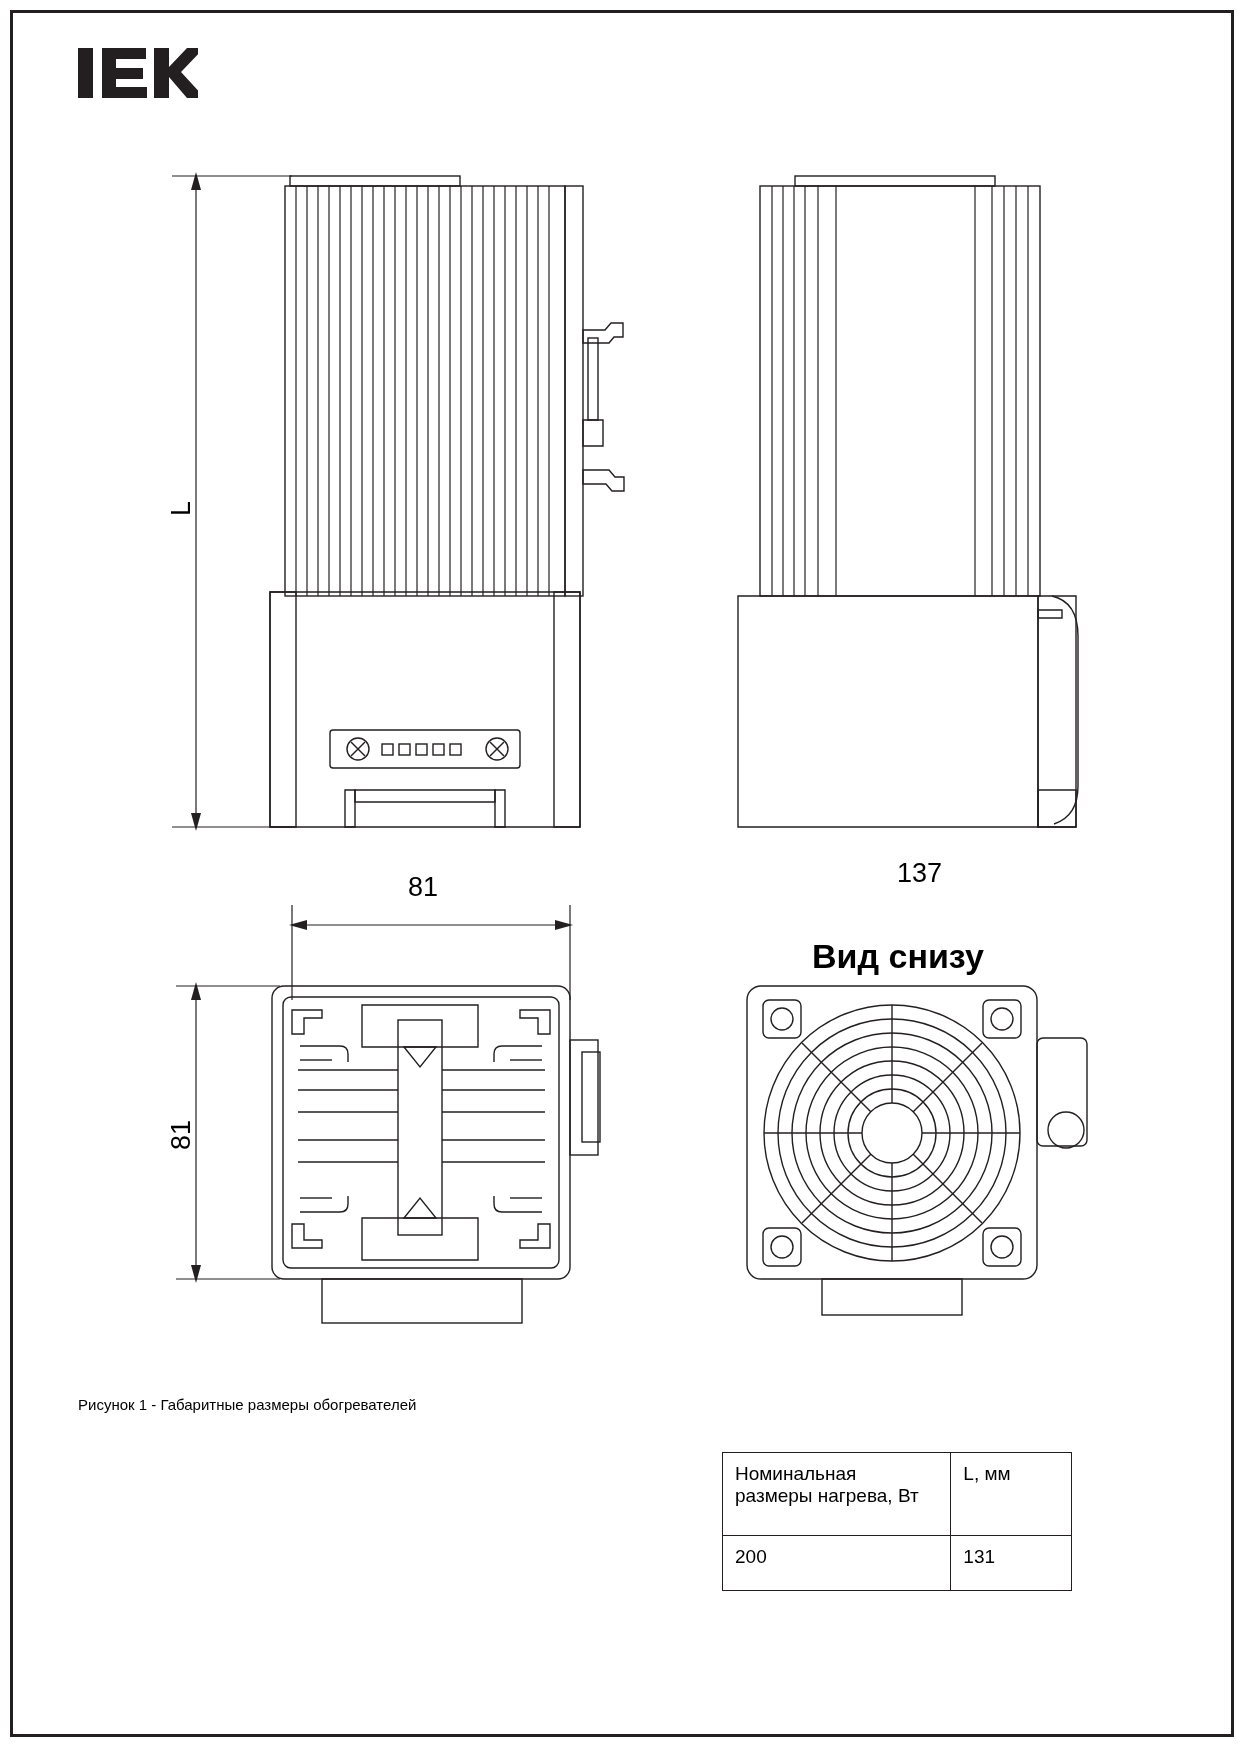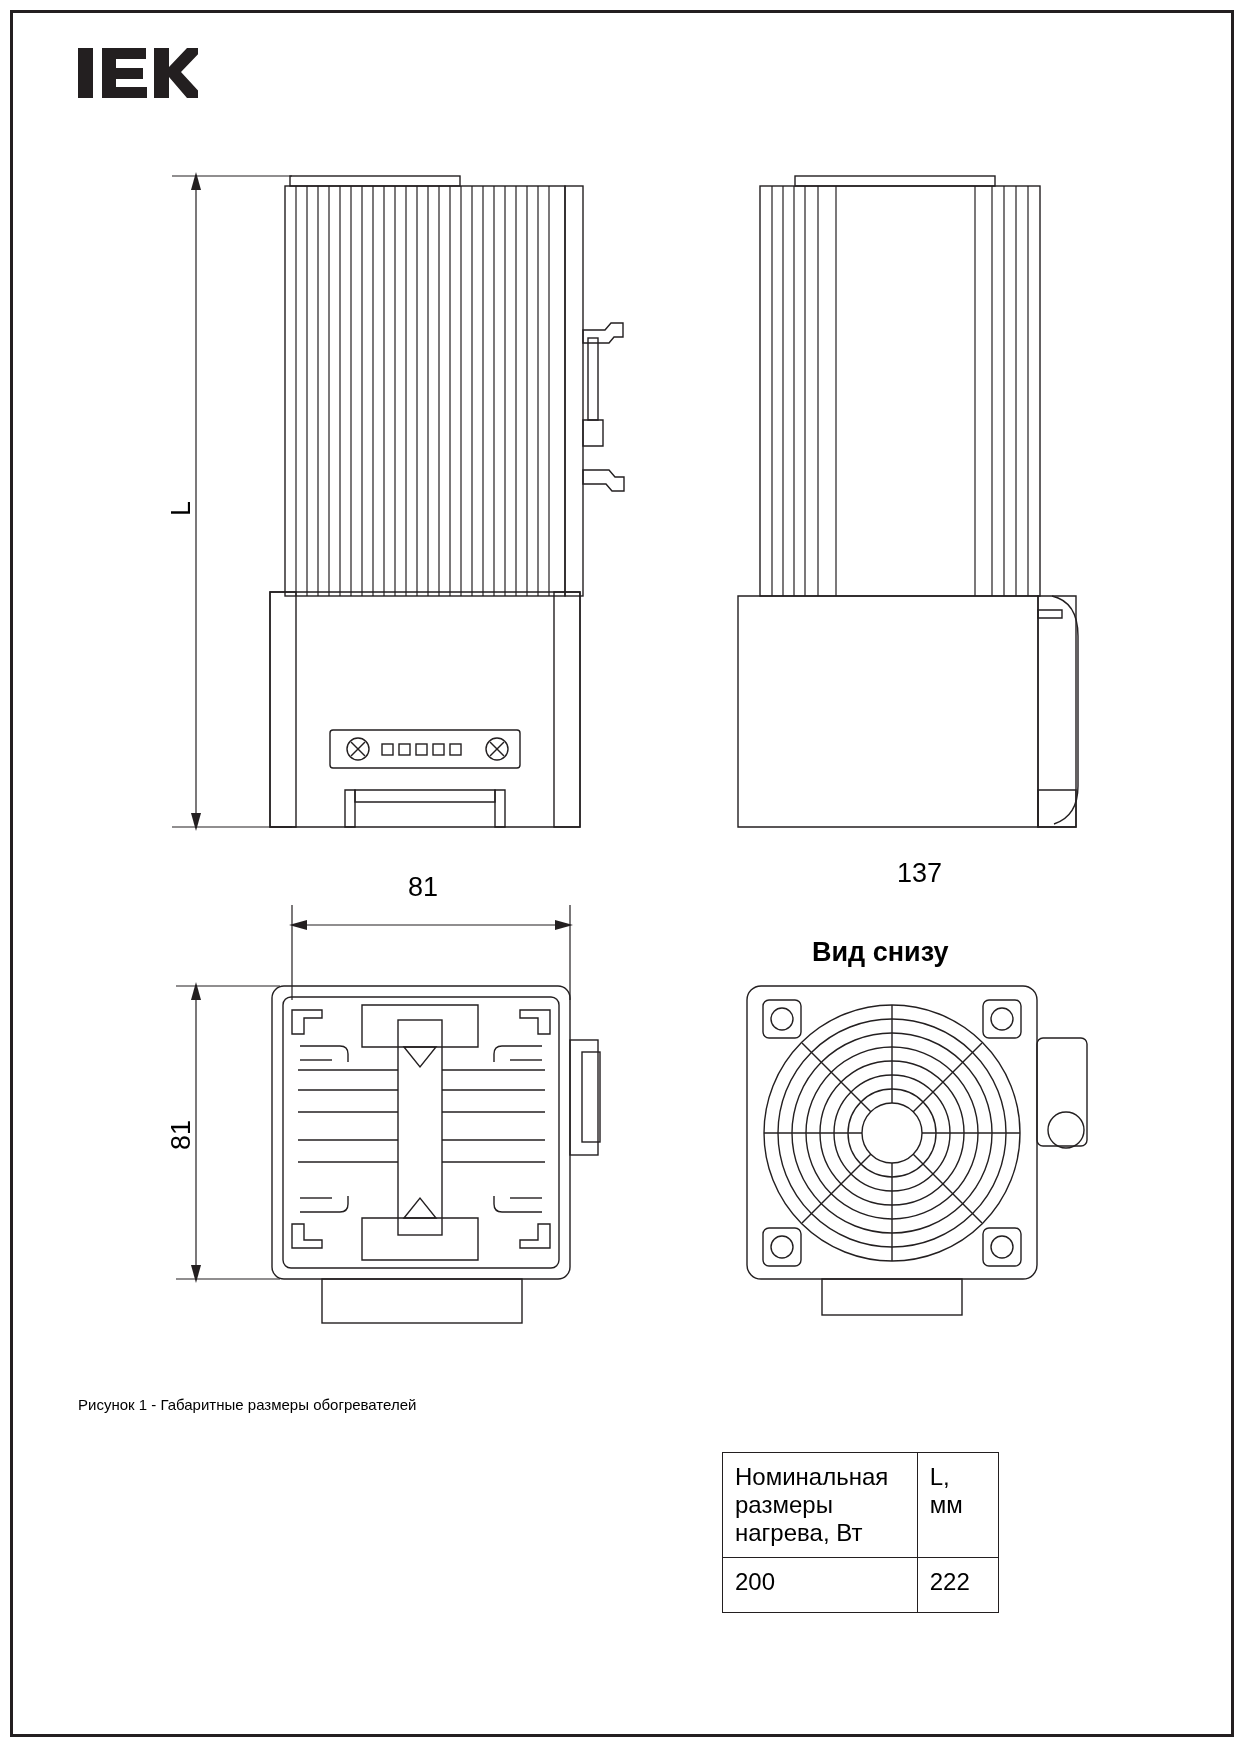--- a/index.html
+++ b/index.html
@@ -61,38 +61,38 @@
     font-size: 27px;
     transform: rotate(-90deg);
     transform-origin: left top;
   }
   .lbl-81v {
     font-size: 27px;
     transform: rotate(-90deg);
     transform-origin: left top;
   }
   .lbl-view {
-    font-size: 27px;
+    font-size: 34px;
     font-weight: bold;
   }
   .caption {
     position: absolute;
     left: 78px;
     top: 1396px;
     font-size: 15px;
   }
 
   
   .spec-table {
     position: absolute;
     left: 722px;
     top: 1452px;
-    width: 277px;
+    width: 350px;
     border-collapse: collapse;
-    font-size: 24px;
+    font-size: 19px;
   }
   .spec-table th,
   .spec-table td {
     border: 1.5px solid #231f20;
     text-align: left;
     vertical-align: top;
     padding: 10px 12px;
     font-weight: normal;
   }
   .spec-table th.col-a, .spec-table td.col-a { width: 232px; }
@@ -315,17 +315,17 @@
         <th class="col-a">
           <span class="hdr-line">Номинальная</span>
           <span class="hdr-line">размеры нагрева, Вт</span>
         </th>
         <th class="col-b">L, мм</th>
       </tr>
     </thead>
     <tbody>
       <tr>
         <td class="col-a">200</td>
-        <td class="col-b">222</td>
+        <td class="col-b">131</td>
       </tr>
     </tbody>
   </table>
 </div>
 
 </body></html>

